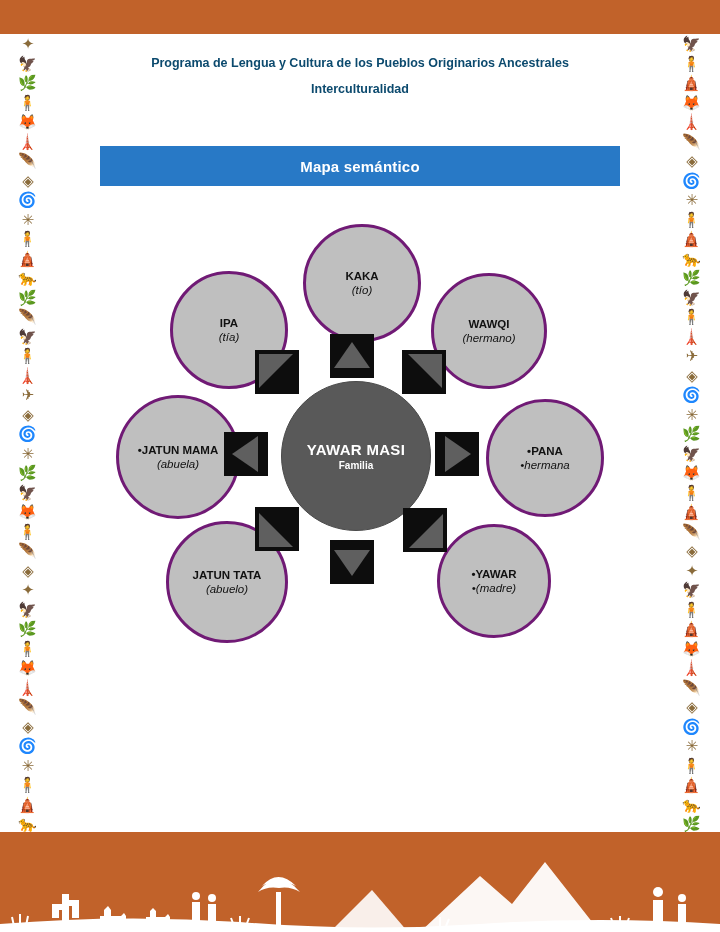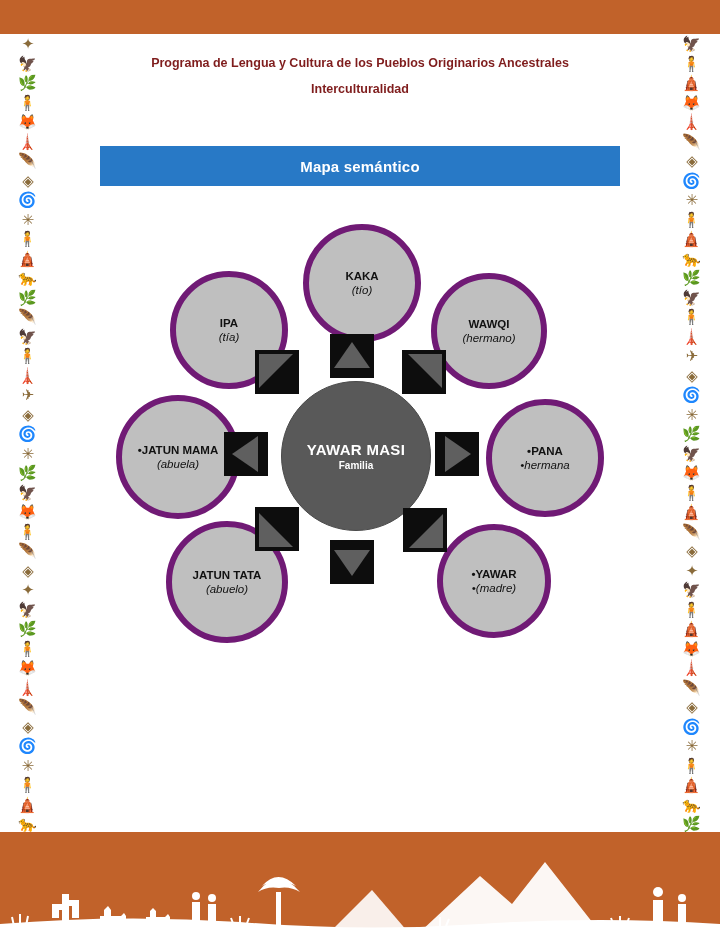--- a/index.html
+++ b/index.html
@@ -82,21 +82,21 @@
 
   
   .heading {
     position: absolute;
     left: 76px;
     top: 50px;
     width: 568px;
     text-align: center;
     font-size: 12.5px;
     font-weight: bold;
-    color: #7f1d1d;
+    color: #0c4a6e;
     line-height: 26px;
   }
   .heading .l2 { display: block; }
 
   
   .title-bar {
     position: absolute;
     left: 100px;
     top: 146px;
     width: 520px;
@@ -117,21 +117,21 @@
     left: 100px;
     top: 210px;
     width: 520px;
     height: 480px;
   }
 
   .node {
     position: absolute;
     border-radius: 50%;
     background: #bfbfbf;
-    border: 6px solid #701a75;
+    border: 3px solid #701a75;
     display: flex;
     flex-direction: column;
     align-items: center;
     justify-content: center;
     text-align: center;
     color: #111111;
     font-size: 11.5px;
     line-height: 14px;
   }
   .node .t1 { font-weight: bold; }

